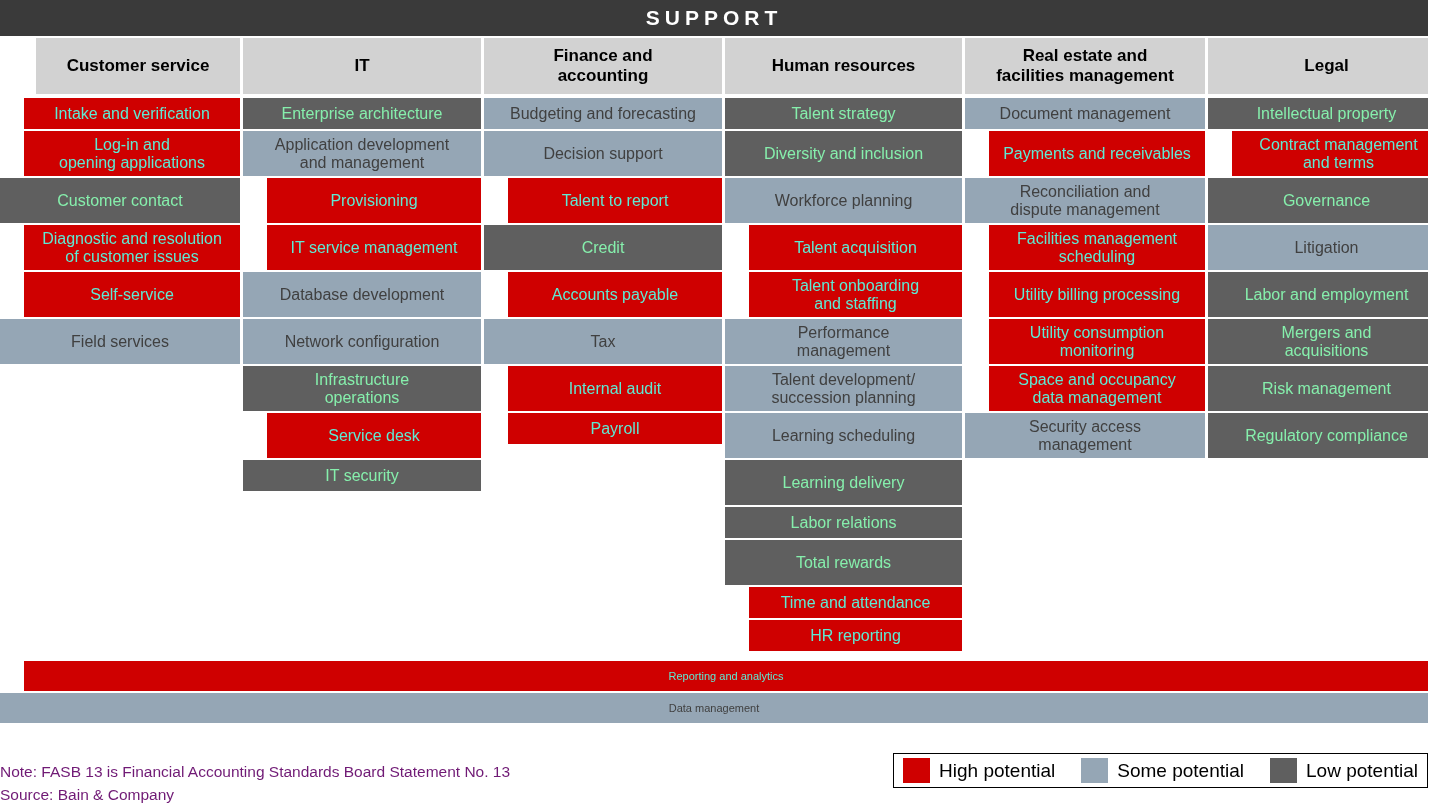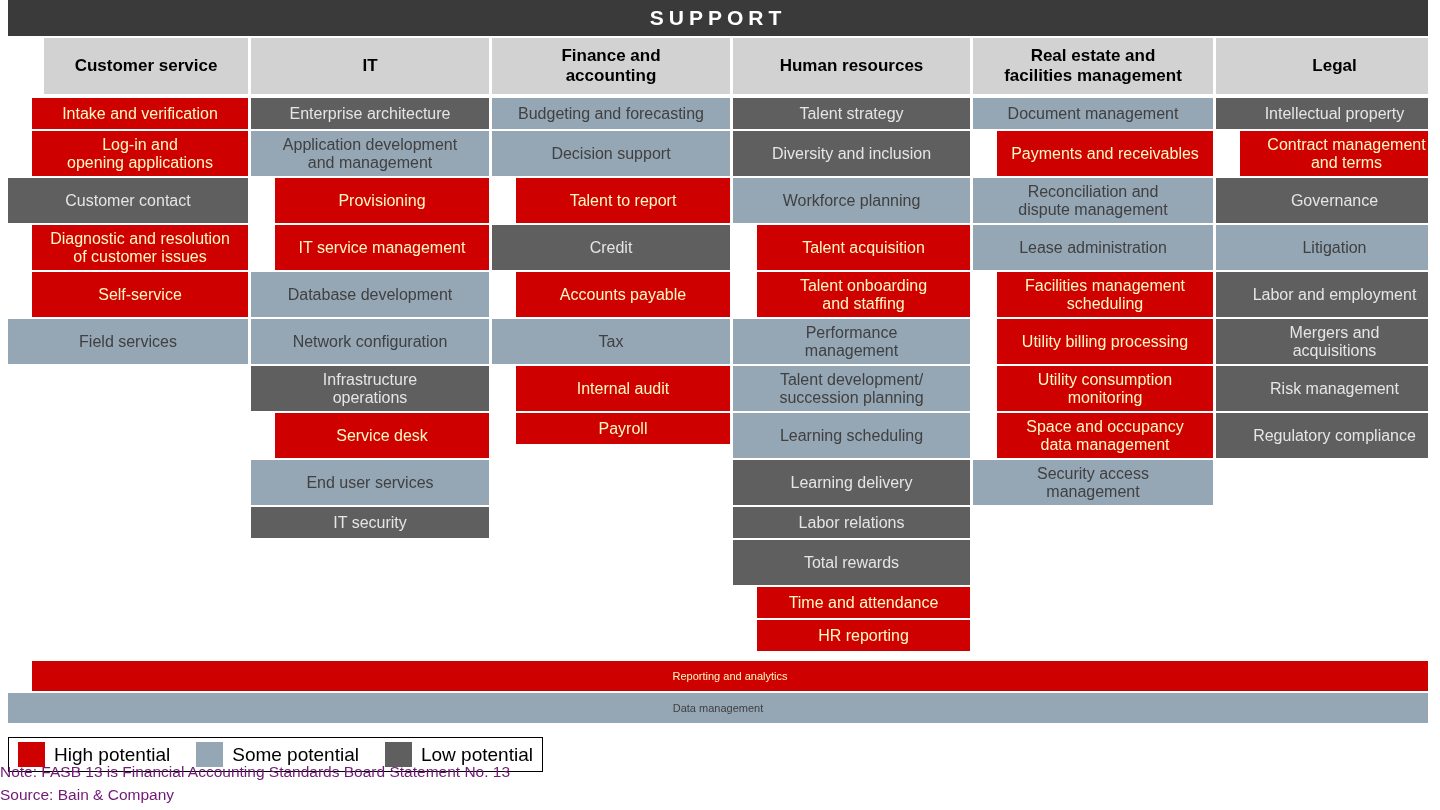--- a/index.html
+++ b/index.html
@@ -7,21 +7,20 @@
     width: 1440px;
     height: 810px;
     background: #ffffff;
     font-family: "Liberation Sans", sans-serif;
   }
   #root {
     width: 1428px;
     height: 810px;
     position: relative;
     overflow: hidden;
-    padding-left: 8px;
   }
 
   
   .banner {
     height: 36px;
     background: #3a3a3a;
     color: #ffffff;
     display: flex;
     align-items: center;
     justify-content: center;
@@ -61,40 +60,40 @@
     text-align: center;
     font-size: 16px;
     line-height: 1.12;
     padding: 2px 5px;
     margin-bottom: 2px;
     white-space: pre-line;
   }
   .cell.h1 { height: 31px; }
   .cell.h2 { height: 45px; }
 
-  .lvl-high { background: #cf0000; color: #fef9c3; margin-left: 24px; }
+  .lvl-high { background: #cf0000; color: #5eead4; margin-left: 24px; }
   .lvl-some { background: #95a6b5; color: #404040; }
-  .lvl-low  { background: #5f5f5f; color: #e5e5e5; }
+  .lvl-low  { background: #5f5f5f; color: #86efac; }
 
   
   .fullbars { margin-top: 8px; }
   .fullbar {
     height: 30px;
     display: flex;
     align-items: center;
     justify-content: center;
     font-size: 11px;
     margin-bottom: 2px;
   }
 
   
   .legend-wrap {
     display: flex;
-    justify-content: flex-start;
-    margin-top: 14px;
+    justify-content: flex-end;
+    margin-top: 30px;
   }
   .legend {
     border: 1px solid #000000;
     display: flex;
     align-items: center;
     padding: 4px 9px;
     gap: 26px;
     background: #ffffff;
   }
   .legend-item { display: flex; align-items: center; gap: 9px; }
@@ -137,21 +136,20 @@
         <div class="cell h1 lvl-low">Enterprise architecture</div>
         <div class="cell h2 lvl-some">Application development
 and management</div>
         <div class="cell h2 lvl-high">Provisioning</div>
         <div class="cell h2 lvl-high">IT service management</div>
         <div class="cell h2 lvl-some">Database development</div>
         <div class="cell h2 lvl-some">Network configuration</div>
         <div class="cell h2 lvl-low">Infrastructure
 operations</div>
         <div class="cell h2 lvl-high">Service desk</div>
-        <div class="cell h2 lvl-some">End user services</div>
         <div class="cell h1 lvl-low">IT security</div>
       </div>
       <div class="col">
         <div class="col-head" style="white-space: pre-line;">Finance and
 accounting</div>
         <div class="cell h1 lvl-some">Budgeting and forecasting</div>
         <div class="cell h2 lvl-some">Decision support</div>
         <div class="cell h2 lvl-high">Talent to report</div>
         <div class="cell h2 lvl-low">Credit</div>
         <div class="cell h2 lvl-high">Accounts payable</div>
@@ -178,21 +176,20 @@
         <div class="cell h1 lvl-high">Time and attendance</div>
         <div class="cell h1 lvl-high">HR reporting</div>
       </div>
       <div class="col">
         <div class="col-head" style="white-space: pre-line;">Real estate and
 facilities management</div>
         <div class="cell h1 lvl-some">Document management</div>
         <div class="cell h2 lvl-high">Payments and receivables</div>
         <div class="cell h2 lvl-some">Reconciliation and
 dispute management</div>
-        <div class="cell h2 lvl-some">Lease administration</div>
         <div class="cell h2 lvl-high">Facilities management
 scheduling</div>
         <div class="cell h2 lvl-high">Utility billing processing</div>
         <div class="cell h2 lvl-high">Utility consumption
 monitoring</div>
         <div class="cell h2 lvl-high">Space and occupancy
 data management</div>
         <div class="cell h2 lvl-some">Security access
 management</div>
       </div>

